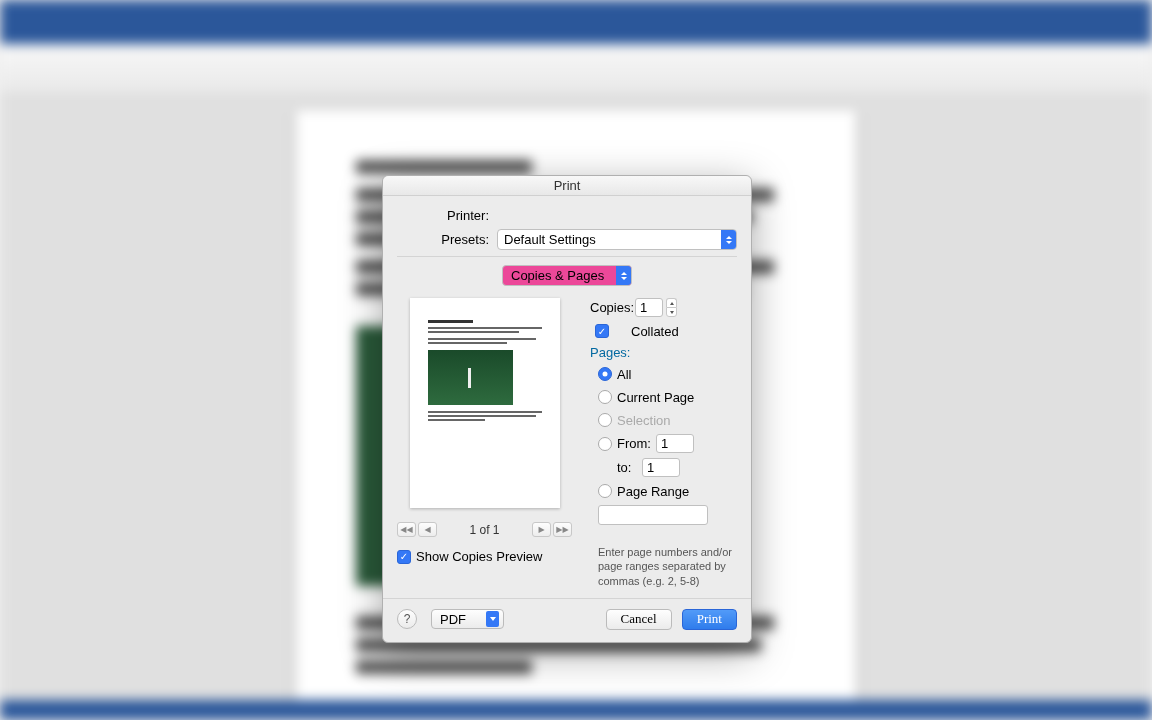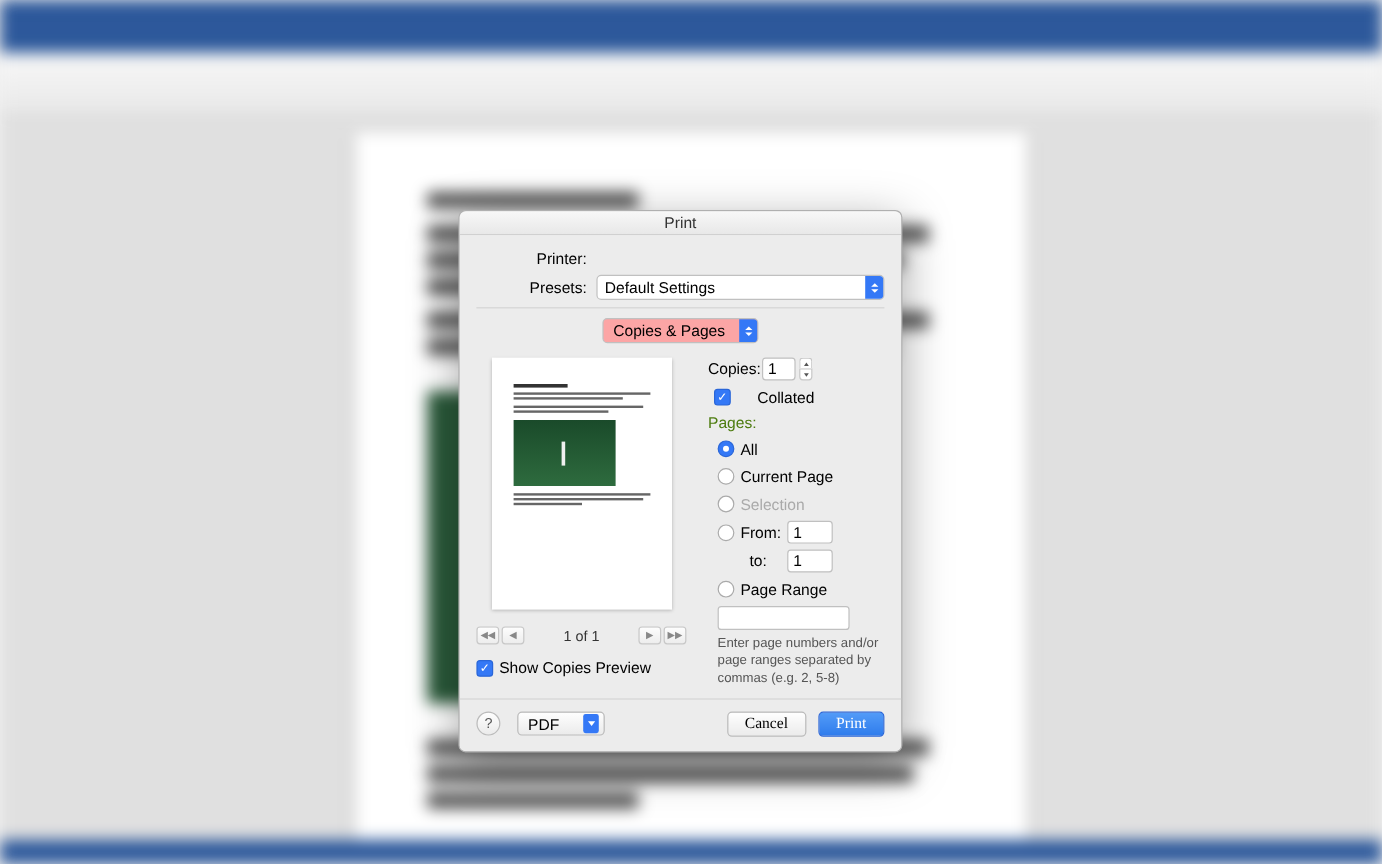--- a/index.html
+++ b/index.html
@@ -160,21 +160,21 @@
     .section-sel-row {
       display: flex;
       justify-content: center;
       border-top: 1px solid #d4d4d4;
       padding-top: 8px;
       margin-top: 6px;
     }
     .section-select {
       width: 130px;
       height: 21px;
-      background: #fca5a5;
+      background: #ec4899;
       border: 1px solid #c0c0c0;
       border-radius: 4px;
       display: flex;
       align-items: center;
       padding-left: 8px;
       font-size: 13px;
       position: relative;
     }
     .content-row {
       display: flex;
@@ -341,21 +341,21 @@
       transform: translate(-50%, -50%);
     }
     .radio-label {
       font-size: 13px;
     }
     .radio-label.disabled {
       color: #aaa;
     }
     .section-heading {
       font-size: 13px;
-      color: #4d7c0f;
+      color: #0369a1;
       margin: 4px 0 5px 0;
     }
     .range-input {
       width: 38px;
       height: 19px;
       border: 1px solid #c0c0c0;
       border-radius: 3px;
       background: white;
       padding-left: 4px;
       font-size: 13px;
@@ -366,21 +366,21 @@
       width: 110px;
       height: 20px;
       border: 1px solid #c0c0c0;
       border-radius: 3px;
       background: white;
       margin-left: 8px;
     }
     .helper-text {
       font-size: 11px;
       color: #555;
-      margin-top: 4px;
+      margin-top: 20px;
       line-height: 1.3;
       padding-left: 8px;
     }
     .dialog-footer {
       border-top: 1px solid #d4d4d4;
       padding: 10px 14px 12px 14px;
       display: flex;
       align-items: center;
     }
     .help-btn {
@@ -550,21 +550,21 @@
         <div class="opt-row" style="padding-left:8px">
           <div class="mac-radio"></div>
           <span class="radio-label disabled">Selection</span>
         </div>
         <div class="opt-row" style="padding-left:8px">
           <div class="mac-radio"></div>
           <span class="radio-label" style="margin-right:5px">From:</span>
           <div class="range-input">1</div>
         </div>
         <div class="opt-row" style="padding-left:27px">
-          <span class="radio-label" style="width:22px;text-align:right;margin-right:17px">to:</span>
+          <span class="radio-label" style="width:22px;margin-right:3px">to:</span>
           <div class="range-input">1</div>
         </div>
         <div class="opt-row" style="padding-left:8px">
           <div class="mac-radio"></div>
           <span class="radio-label">Page Range</span>
         </div>
         <div class="pagerange-input"></div>
         <div class="helper-text">Enter page numbers and/or page ranges separated by commas (e.g. 2, 5-8)</div>
       </div>
     </div>

